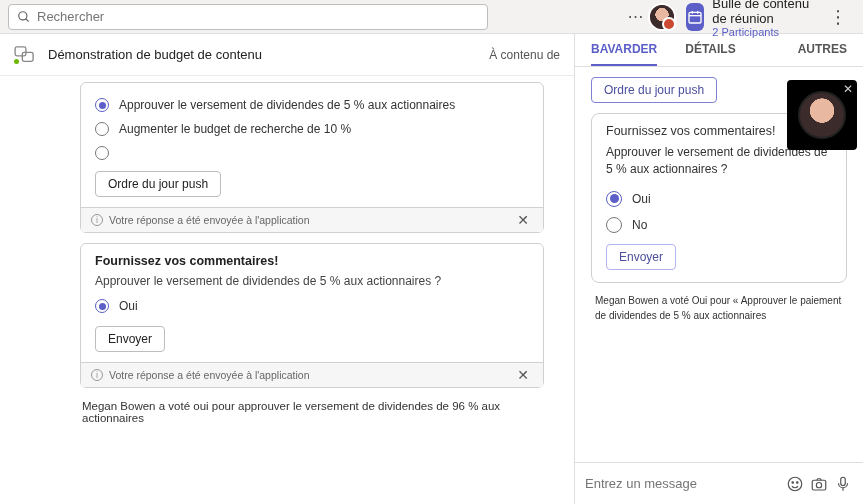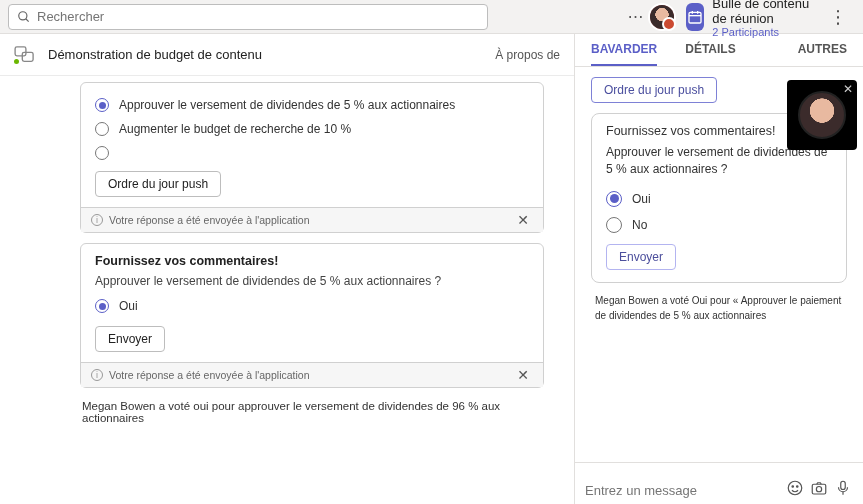--- a/index.html
+++ b/index.html
@@ -65,21 +65,21 @@
   .pill-btn-wrap { display:flex; }
   .pill-btn { border:1.5px solid #7e81d6; color:#4a4e9e; border-radius:4px; padding:5px 12px; background:#fff; font-size:12px; cursor:pointer; }
 
   .right-card { border:1px solid #d0d0d0; border-radius:8px; padding:10px 14px 12px; }
   .right-card .heading { font-size:12.5px; font-weight:500; color:#333; margin-bottom:6px; }
   .right-card .question { font-size:12px; color:#333; margin-bottom:8px; line-height:1.4; }
   .right-card .btn { margin-top:6px; }
 
   .status-msg { font-size:10px; color:#333; line-height:1.5; padding:0 4px; }
 
-  .compose { border-top:1px solid #e1dfdd; display:flex; align-items:flex-end; padding:6px 10px; gap:4px; height:42px; }
+  .compose { border-top:1px solid #e1dfdd; display:flex; align-items:center; padding:6px 10px; gap:4px; height:42px; }
   .compose input { flex:1; border:none; outline:none; font-size:13px; background:transparent; }
   .compose .icon { width:20px; height:20px; display:flex; align-items:center; justify-content:center; color:#555; cursor:pointer; }
 
   .pip { position:absolute; top:46px; right:6px; width:70px; height:70px; background:#000; border-radius:4px; display:flex; align-items:center; justify-content:center; }
   .pip .close-x { position:absolute; top:2px; right:4px; color:#ccc; font-size:12px; cursor:pointer; }
   .pip .face { width:48px;height:48px;border-radius:50%;background: radial-gradient(circle at 50% 40%, #e8b9a0 35%, #3b2b2b 36%); border:2px solid #222;}
 
   svg { display:block; }
 </style>
 </head>
@@ -123,21 +123,21 @@
       <div class="left-header">
         <div class="bubble-icon">
           <svg viewBox="0 0 24 20">
               <rect x="1" y="1" width="12" height="10" rx="2" fill="none" stroke="#888" stroke-width="1.5"></rect>
               <rect x="9" y="7" width="12" height="10" rx="2" fill="none" stroke="#888" stroke-width="1.5"></rect>
             </svg>
           <div class="green-dot"></div>
         </div>
         <div class="left-title">Démonstration de budget de contenu</div>
         <div class="left-tabs">
-          <div class="left-tab">À propos de</div>
+          <div class="left-tab">À contenu de</div>
         </div>
       </div>
 
       <div class="left-scroll">
 
         <div class="card">
           <div class="card-body">
             <div class="radio-row">
               <div class="radio checked"></div>
               <span>Approuver le versement de dividendes de 5 % aux actionnaires</span>

